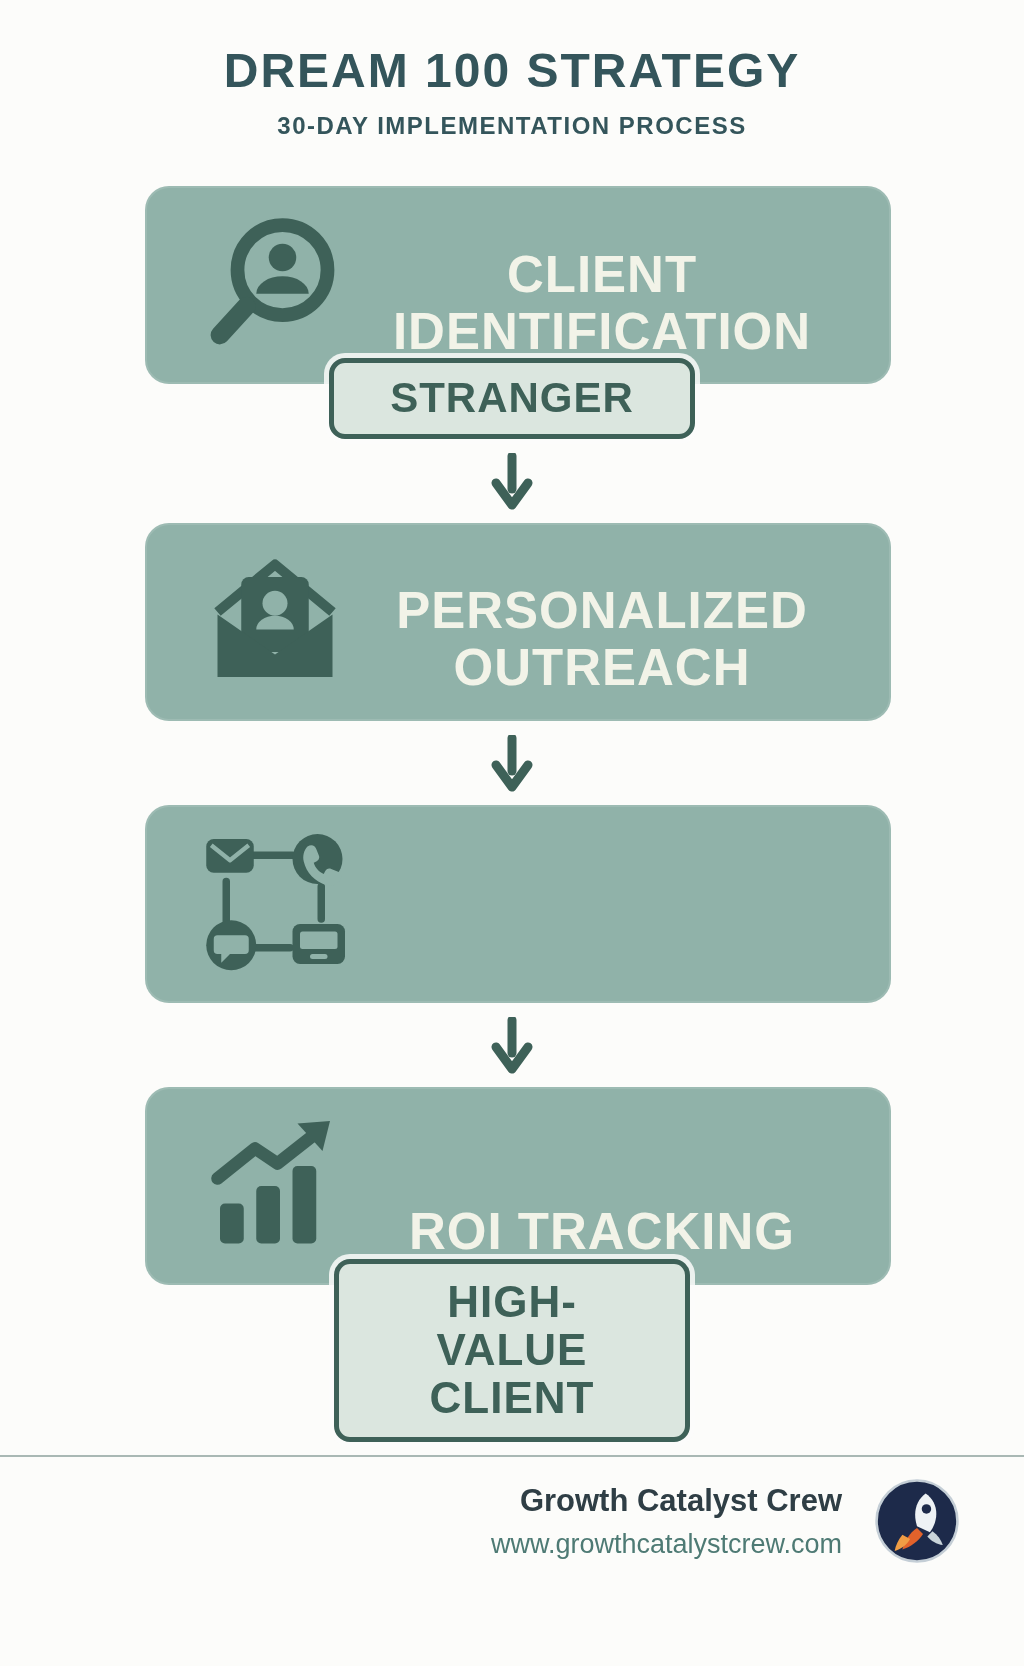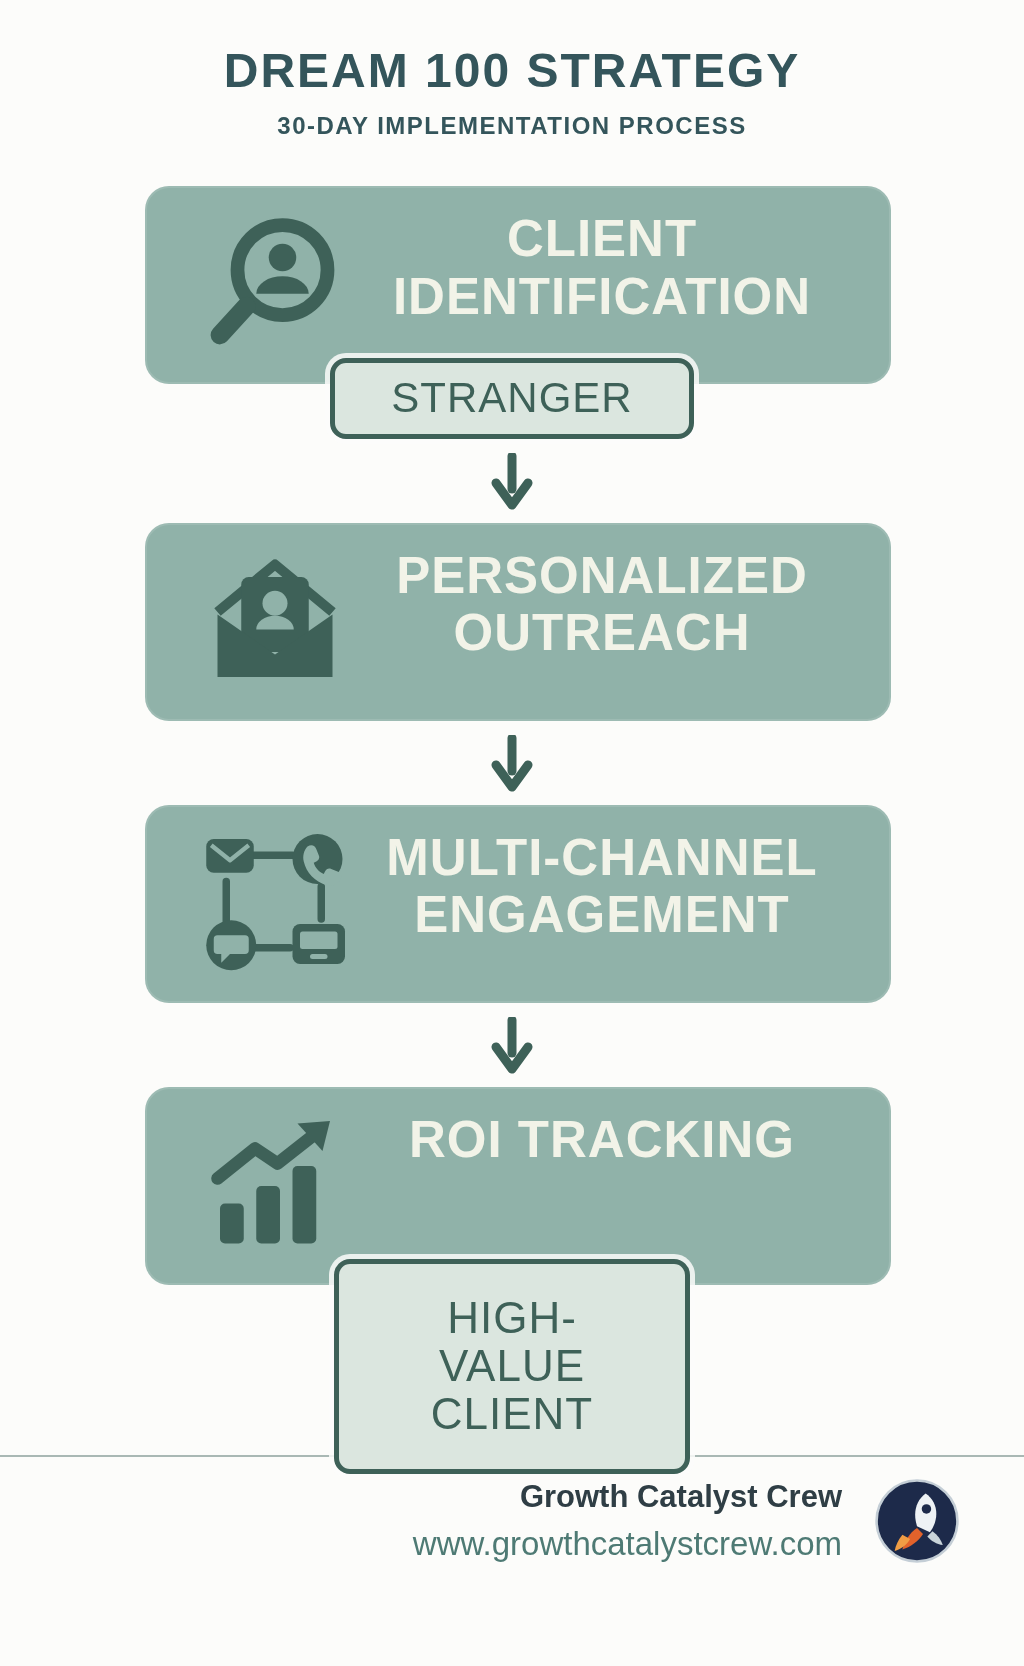--- a/index.html
+++ b/index.html
@@ -26,50 +26,50 @@
     margin:0;font-size:48px;font-weight:bold;color:var(--heading);
     letter-spacing:2px;line-height:1.05;
   }
   .subtitle{
     margin-top:16px;font-size:24px;font-weight:bold;color:var(--heading);
     letter-spacing:1.5px;
   }
   .flow{margin-top:46px;display:flex;flex-direction:column;align-items:center;}
   .step-box{
     width:746px;min-height:190px;background:var(--box-bg);
-    border-radius:24px;display:flex;align-items:flex-start;
+    border-radius:24px;display:flex;align-items:flex-end;
     padding:24px 46px;box-shadow:inset 0 0 0 2px rgba(255,255,255,0.12);margin-left:12px;
   }
   .step-icon{flex:0 0 168px;display:flex;justify-content:center;align-items:center;color:var(--accent);}
   .step-icon svg{width:150px;height:150px;}
   .step-title{
     flex:1;text-align:center;color:var(--box-text);
     font-size:51px;font-weight:bold;line-height:1.12;letter-spacing:1px;
     padding:0 6px;
   }
   .badge{
     position:relative;z-index:2;margin-top:-26px;
     background:var(--badge-bg);border:5px solid var(--accent);
     border-radius:16px;color:var(--badge-text);
-    font-weight:normal;text-align:center;
+    font-weight:bold;text-align:center;
     box-shadow:0 0 0 5px rgba(252,252,250,0.85);
     line-height:1.1;
   }
   .badge-sm{font-size:42px;padding:12px 56px;letter-spacing:1px;}
-  .badge-lg{font-size:44px;padding:30px 40px;max-width:356px;letter-spacing:1px;}
+  .badge-lg{font-size:44px;padding:14px 40px;max-width:356px;letter-spacing:1px;}
   .arrow{margin:14px 0 12px 0;color:var(--accent);}
   .arrow svg{display:block;}
   .footer-line{position:absolute;left:0;top:1455px;width:1024px;height:2px;background:#a9b8b4;}
   .footer{
     position:absolute;top:1478px;right:64px;
     display:flex;align-items:center;gap:32px;
   }
   .footer-text{text-align:right;}
   .brand{font-size:31px;font-weight:bold;color:var(--footer-brand);}
-  .url{font-size:33px;color:var(--footer-url);margin-top:10px;}
+  .url{font-size:27px;color:var(--footer-url);margin-top:10px;}
   .logo svg{width:86px;height:86px;display:block;}
 </style>
 </head>
 <body>
 
 <div class="page">
 
   <header class="header">
     <h1 class="title">DREAM 100 STRATEGY</h1>
     <div class="subtitle">30-DAY IMPLEMENTATION PROCESS</div>
@@ -126,21 +126,20 @@
           <path d="M9 13 L24 25 L39 13" stroke="var(--box-bg)" stroke-width="3.5" fill="none" stroke-linejoin="round"></path>
           <circle cx="94" cy="24" r="20" fill="currentColor"></circle>
           <path d="M86 14 c3 -2 6 -1 7 2 l2 5 c1 2 0 4 -2 5 l-2 1 c1 4 4 7 8 9 l1 -2 c1 -2 3 -3 5 -2 l5 2 c3 1 4 4 2 7 c-3 4 -7 5 -11 4 c-9 -3 -16 -10 -18 -19 c-1 -4 0 -9 3 -12 z" fill="var(--box-bg)"></path>
           <circle cx="25" cy="93" r="20" fill="currentColor"></circle>
           <path d="M14 85 h22 a3 3 0 0 1 3 3 v9 a3 3 0 0 1 -3 3 h-12 l-7 7 v-7 h-3 a3 3 0 0 1 -3 -3 v-9 a3 3 0 0 1 3 -3 z" fill="var(--box-bg)"></path>
           <rect x="74" y="76" width="42" height="32" rx="6" fill="currentColor"></rect>
           <rect x="80" y="82" width="30" height="14" rx="2" fill="var(--box-bg)"></rect>
           <rect x="88" y="100" width="14" height="4" rx="2" fill="var(--box-bg)"></rect>
         </svg>
       </span>
-      <div class="step-title">MULTI-CHANNEL ENGAGEMENT</div>
     </section>
 
     <div class="arrow">
       <svg viewBox="0 0 44 58" width="44" height="58" aria-hidden="true">
         <line x1="22" y1="3" x2="22" y2="36" stroke="currentColor" stroke-width="9" stroke-linecap="round"></line>
         <path d="M6 30 L22 52 L38 30" fill="none" stroke="currentColor" stroke-width="9" stroke-linejoin="round" stroke-linecap="round"></path>
       </svg>
     </div>
 
     <section class="step-box">

